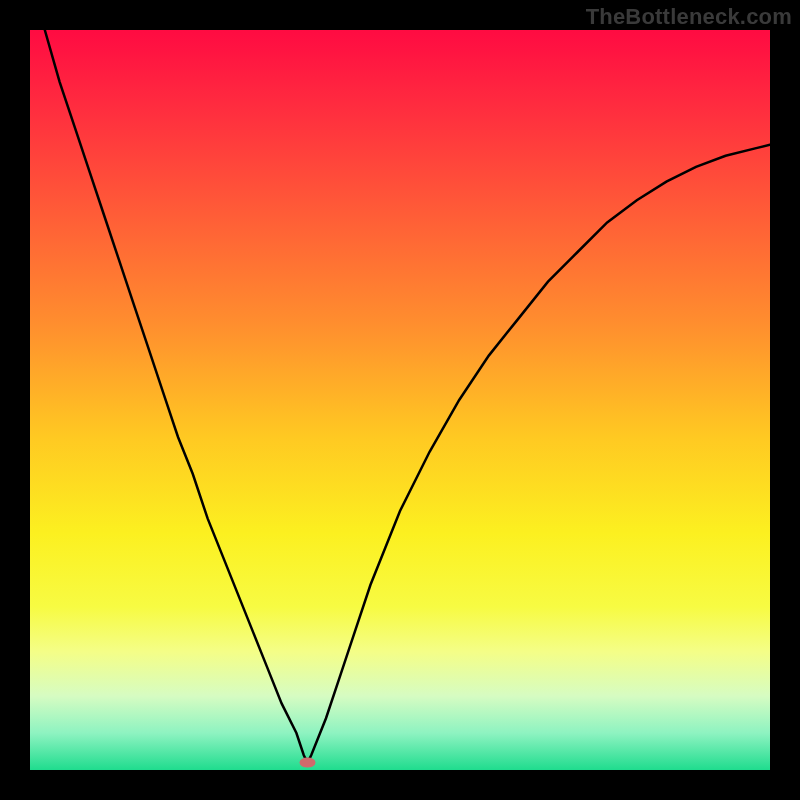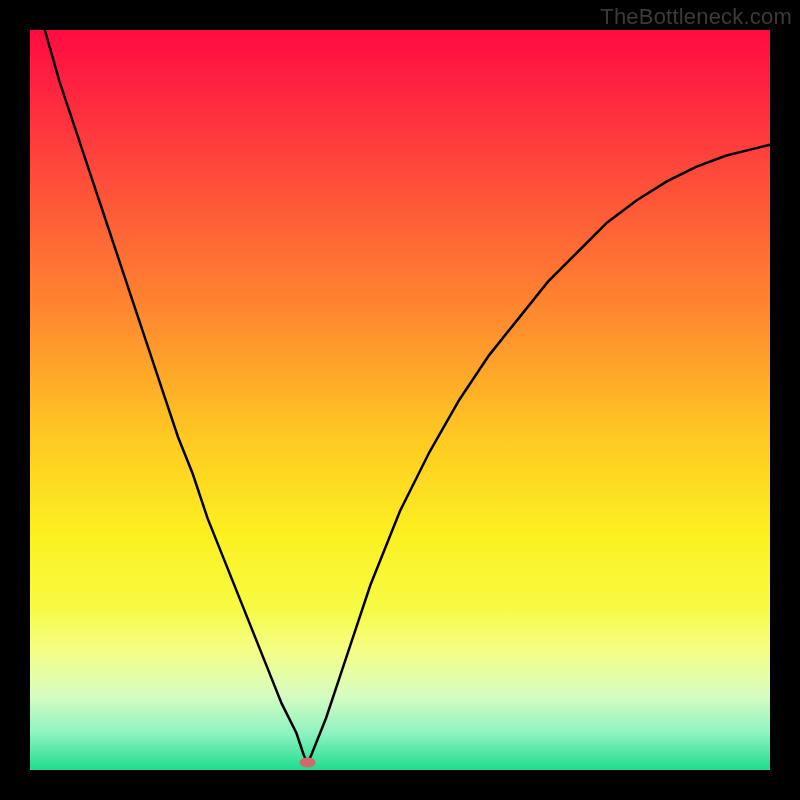--- a/index.html
+++ b/index.html
@@ -16,21 +16,21 @@
     width: 800px;
     height: 800px;
     background: #000;
   }
   .watermark {
     position: absolute;
     top: 4px;
     right: 8px;
     color: #3a3a3a;
     font-size: 22px;
-    font-weight: 400;
+    font-weight: 700;
     letter-spacing: 0.2px;
     z-index: 10;
     user-select: none;
   }
   .plot-area {
     position: absolute;
     left: 30px;
     top: 30px;
     width: 740px;
     height: 740px;

